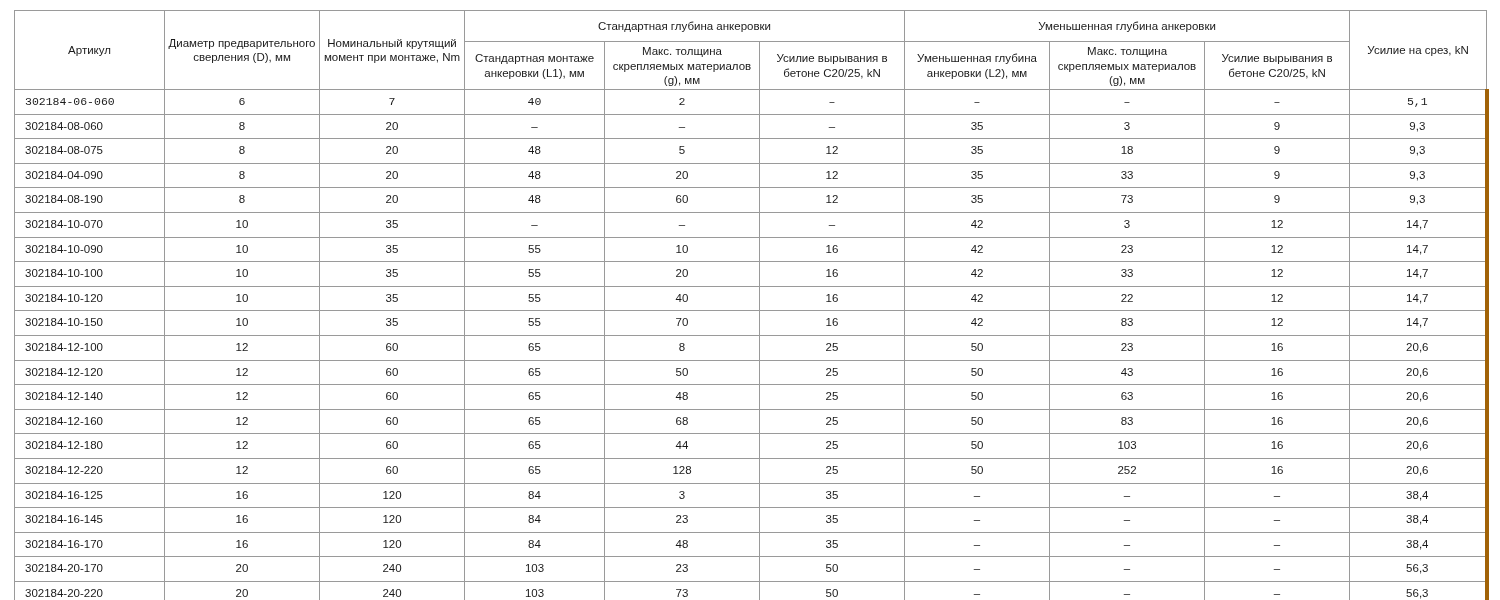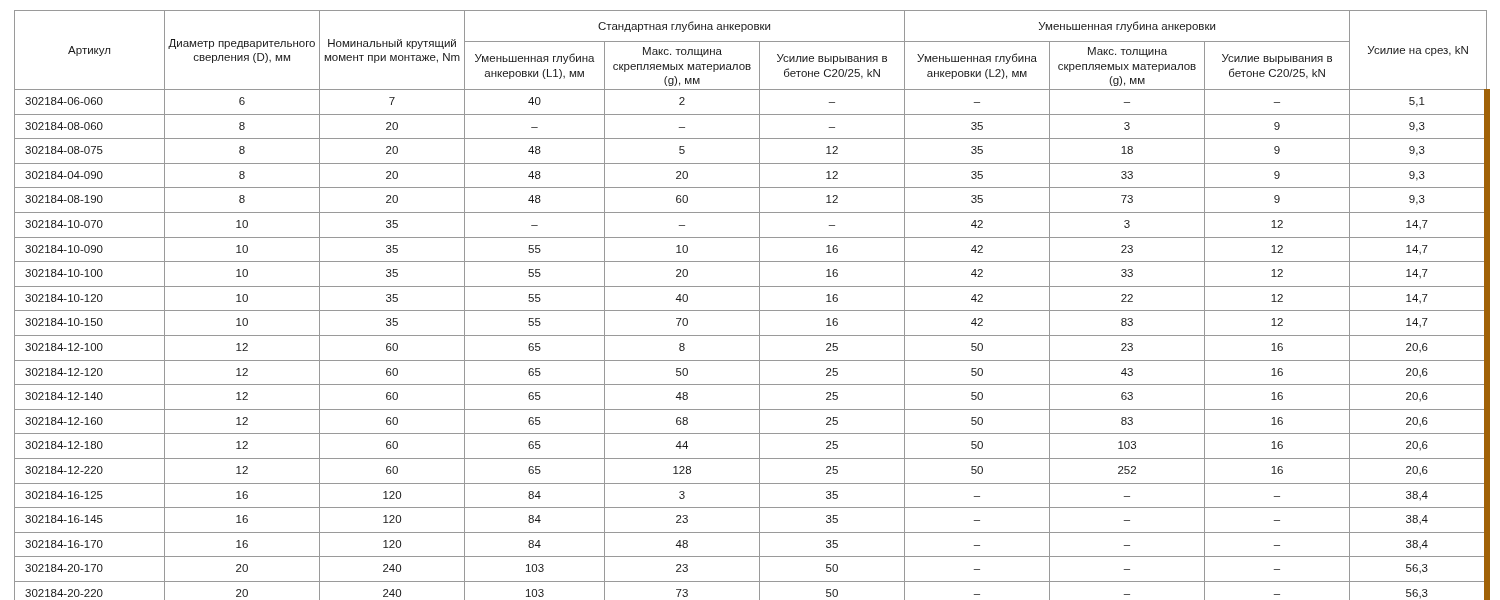--- a/index.html
+++ b/index.html
@@ -66,28 +66,29 @@
     border-top: none;
     border-bottom: 1px solid #d9d9d9;
   }
   tbody tr:last-child td {
     border-bottom: 1px solid #9a9a9a;
   }
   tbody tr td:first-child {
     border-left: 1px solid #9a9a9a;
   }
   tbody tr td:last-child {
-    border-right: 6px solid #a16207;
+    border-right: 4px solid #a16207;
   }
   tbody tr td {
     border-left: 1px solid #c9c9c9;
     border-right: 1px solid #c9c9c9;
   }
   tbody tr:first-child td {
     border-top: 1px solid #9a9a9a;
+    font-family: Liberation Mono, monospace;
   }
   col.c0 { width: 150px; }
   col.c1 { width: 155px; }
   col.c2 { width: 145px; }
   col.c3 { width: 140px; }
   col.c4 { width: 155px; }
   col.c5 { width: 145px; }
   col.c6 { width: 145px; }
   col.c7 { width: 155px; }
   col.c8 { width: 145px; }
@@ -113,21 +114,21 @@
     <thead>
       <tr>
         <th class="tall left-head" rowspan="2">Артикул</th>
         <th class="tall" rowspan="2">Диаметр предварительного сверления (D), мм</th>
         <th class="tall" rowspan="2">Номинальный крутящий момент при монтаже, Nm</th>
         <th class="group" colspan="3">Стандартная глубина анкеровки</th>
         <th class="group" colspan="3">Уменьшенная глубина анкеровки</th>
         <th class="tall" rowspan="2">Усилие на срез, kN</th>
       </tr>
       <tr>
-        <th class="sub">Уменьшенная глубина анкеровки (L1), мм</th>
+        <th class="sub">Стандартная монтаже анкеровки (L1), мм</th>
         <th class="sub">Макс. толщина скрепляемых материалов (g), мм</th>
         <th class="sub">Усилие вырывания в бетоне С20/25, kN</th>
         <th class="sub">Уменьшенная глубина анкеровки (L2), мм</th>
         <th class="sub">Макс. толщина скрепляемых материалов (g), мм</th>
         <th class="sub">Усилие вырывания в бетоне С20/25, kN</th>
       </tr>
     </thead>
     <tbody id="tbody">
         <tr>
           <td class="article">302184-06-060</td>

